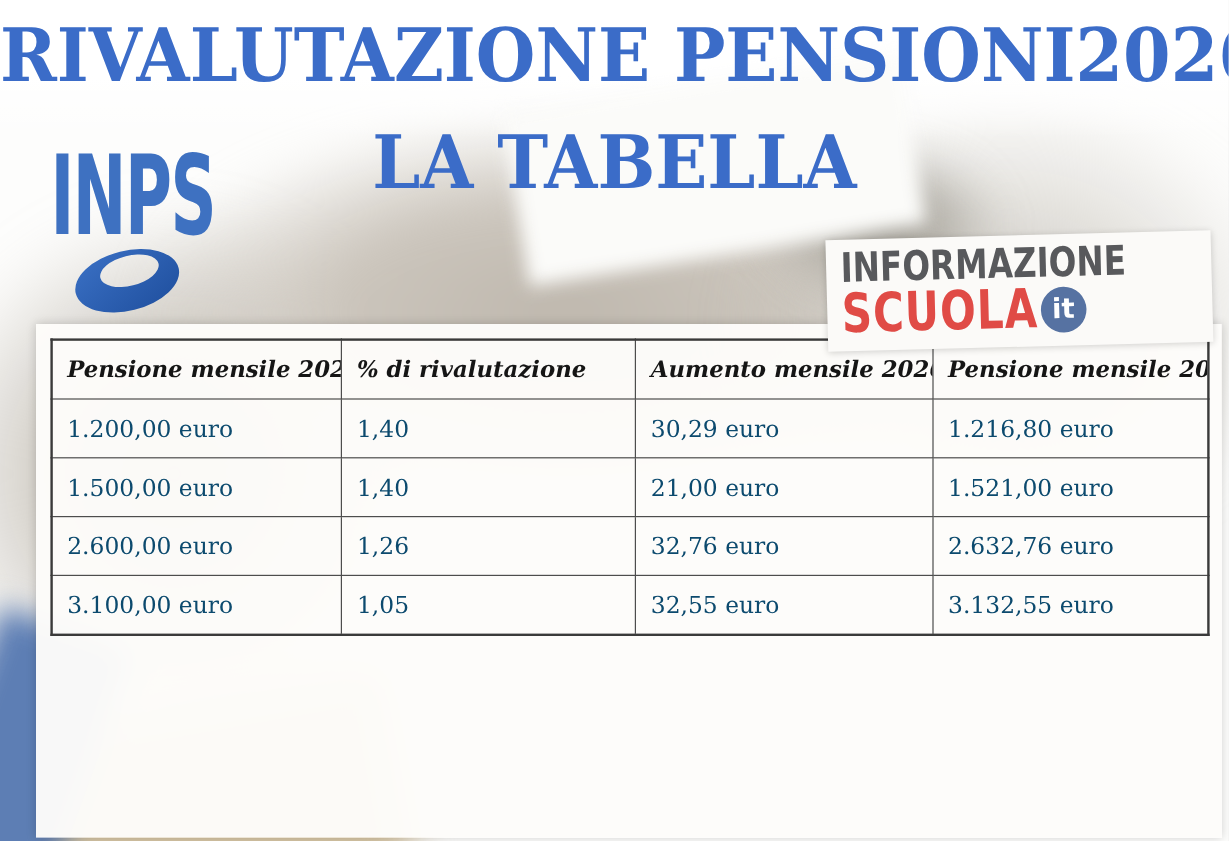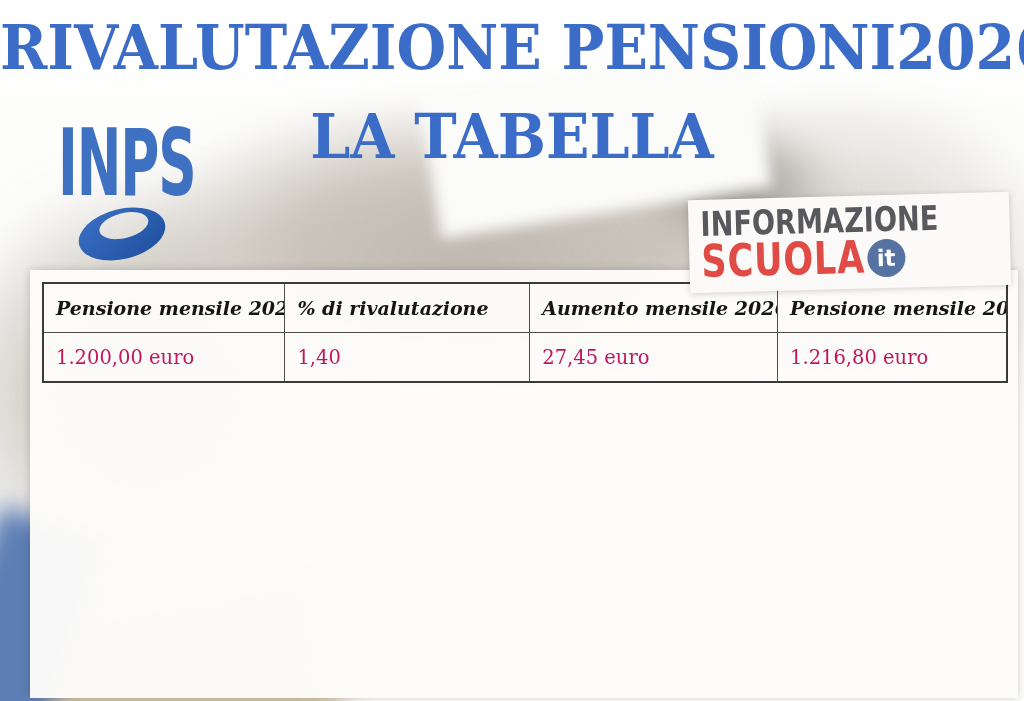--- a/index.html
+++ b/index.html
@@ -33,21 +33,21 @@
   
   .title{
     position:absolute;left:0;width:100%;text-align:center;z-index:6;
     font-family:"DejaVu Serif",serif;font-weight:bold;color:#3b6cc8;
     font-size:57px;letter-spacing:0;transform:scaleY(1.08);white-space:nowrap;
   }
   #title-line1{top:13px;}
   #title-line2{top:102px;}
 
   
-  .inps{position:absolute;left:58px;top:118px;z-index:6;}
+  .inps{position:absolute;left:42px;top:118px;z-index:6;}
   .inps .word{
     font-family:"DejaVu Sans",sans-serif;font-weight:bold;font-size:92px;
     color:#3e71c1;line-height:1;transform:scaleX(0.58);transform-origin:left top;
     letter-spacing:-2px;white-space:nowrap;
   }
   .inps svg{position:absolute;left:16px;top:86px;}
 
   
   .badge{
     position:absolute;right:14px;top:196px;z-index:6;background:#fbfaf8;
@@ -84,21 +84,21 @@
   .ptable th,.ptable td{
     border:1px solid #4d4d4d;height:48px;vertical-align:middle;
     padding:0 6px 0 12px;text-align:left;overflow:hidden;white-space:nowrap;
   }
   .ptable th{
     font-family:"DejaVu Serif",serif;font-style:italic;font-weight:bold;
     font-size:19px;color:#151515;
   }
   .ptable td{
     font-family:"DejaVu Serif",serif;font-weight:normal;
-    font-size:19.5px;color:#be185d;
+    font-size:19.5px;color:#0c4a6e;
   }
 </style>
 </head>
 <body>
 
 <div class="stage">
 
   <div class="blob" id="bgB"></div>
   <div class="blob" id="bgA"></div>
   <div class="blob" id="bgC"></div>
@@ -147,19 +147,37 @@
         <th>Pensione mensile 2025</th>
         <th>% di rivalutazione</th>
         <th>Aumento mensile 2026</th>
         <th>Pensione mensile 2026</th>
       </tr>
     </thead>
     <tbody>
       <tr>
         <td>1.200,00 euro</td>
         <td>1,40</td>
-        <td>27,45 euro</td>
+        <td>30,29 euro</td>
         <td>1.216,80 euro</td>
+      </tr>
+      <tr>
+        <td>1.500,00 euro</td>
+        <td>1,40</td>
+        <td>21,00 euro</td>
+        <td>1.521,00 euro</td>
+      </tr>
+      <tr>
+        <td>2.600,00 euro</td>
+        <td>1,26</td>
+        <td>32,76 euro</td>
+        <td>2.632,76 euro</td>
+      </tr>
+      <tr>
+        <td>3.100,00 euro</td>
+        <td>1,05</td>
+        <td>32,55 euro</td>
+        <td>3.132,55 euro</td>
       </tr>
     </tbody>
   </table>
 
 </div>
 
 </body></html>

